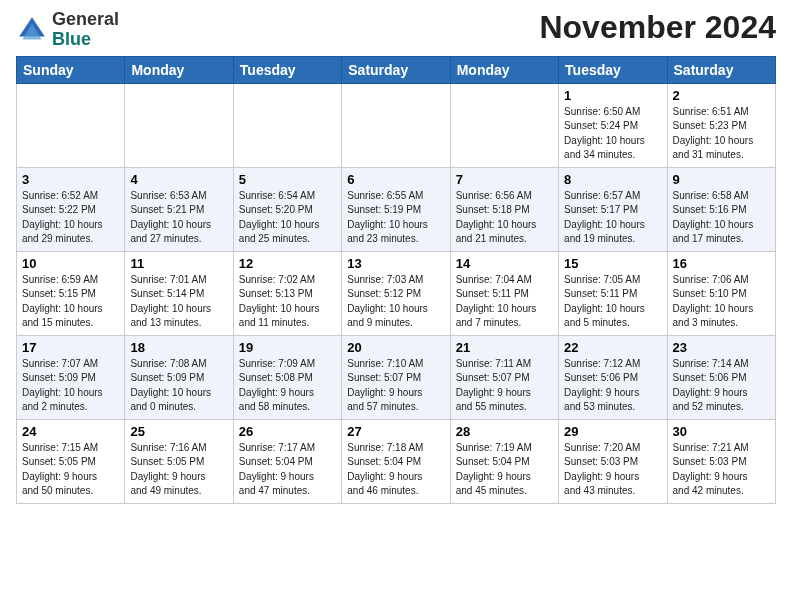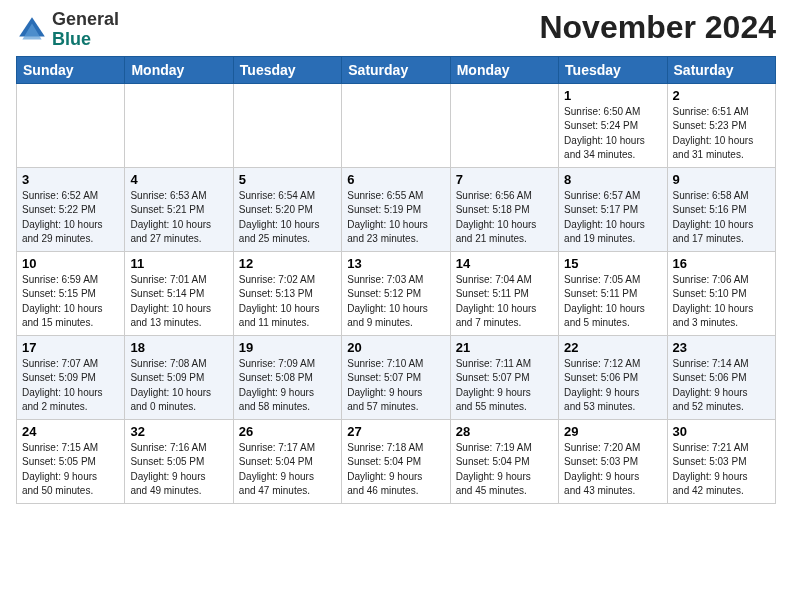--- a/index.html
+++ b/index.html
@@ -231,21 +231,21 @@
             <span class="day-num">23</span>
             <div class="day-info">Sunrise: 7:14 AM<br>Sunset: 5:06 PM<br>Daylight: 9 hours<br>and 52 minutes.</div>
           </td>
         </tr>
         <tr class="row-odd">
           <td>
             <span class="day-num">24</span>
             <div class="day-info">Sunrise: 7:15 AM<br>Sunset: 5:05 PM<br>Daylight: 9 hours<br>and 50 minutes.</div>
           </td>
           <td>
-            <span class="day-num">32</span>
+            <span class="day-num">25</span>
             <div class="day-info">Sunrise: 7:16 AM<br>Sunset: 5:05 PM<br>Daylight: 9 hours<br>and 49 minutes.</div>
           </td>
           <td>
             <span class="day-num">26</span>
             <div class="day-info">Sunrise: 7:17 AM<br>Sunset: 5:04 PM<br>Daylight: 9 hours<br>and 47 minutes.</div>
           </td>
           <td>
             <span class="day-num">27</span>
             <div class="day-info">Sunrise: 7:18 AM<br>Sunset: 5:04 PM<br>Daylight: 9 hours<br>and 46 minutes.</div>
           </td>

